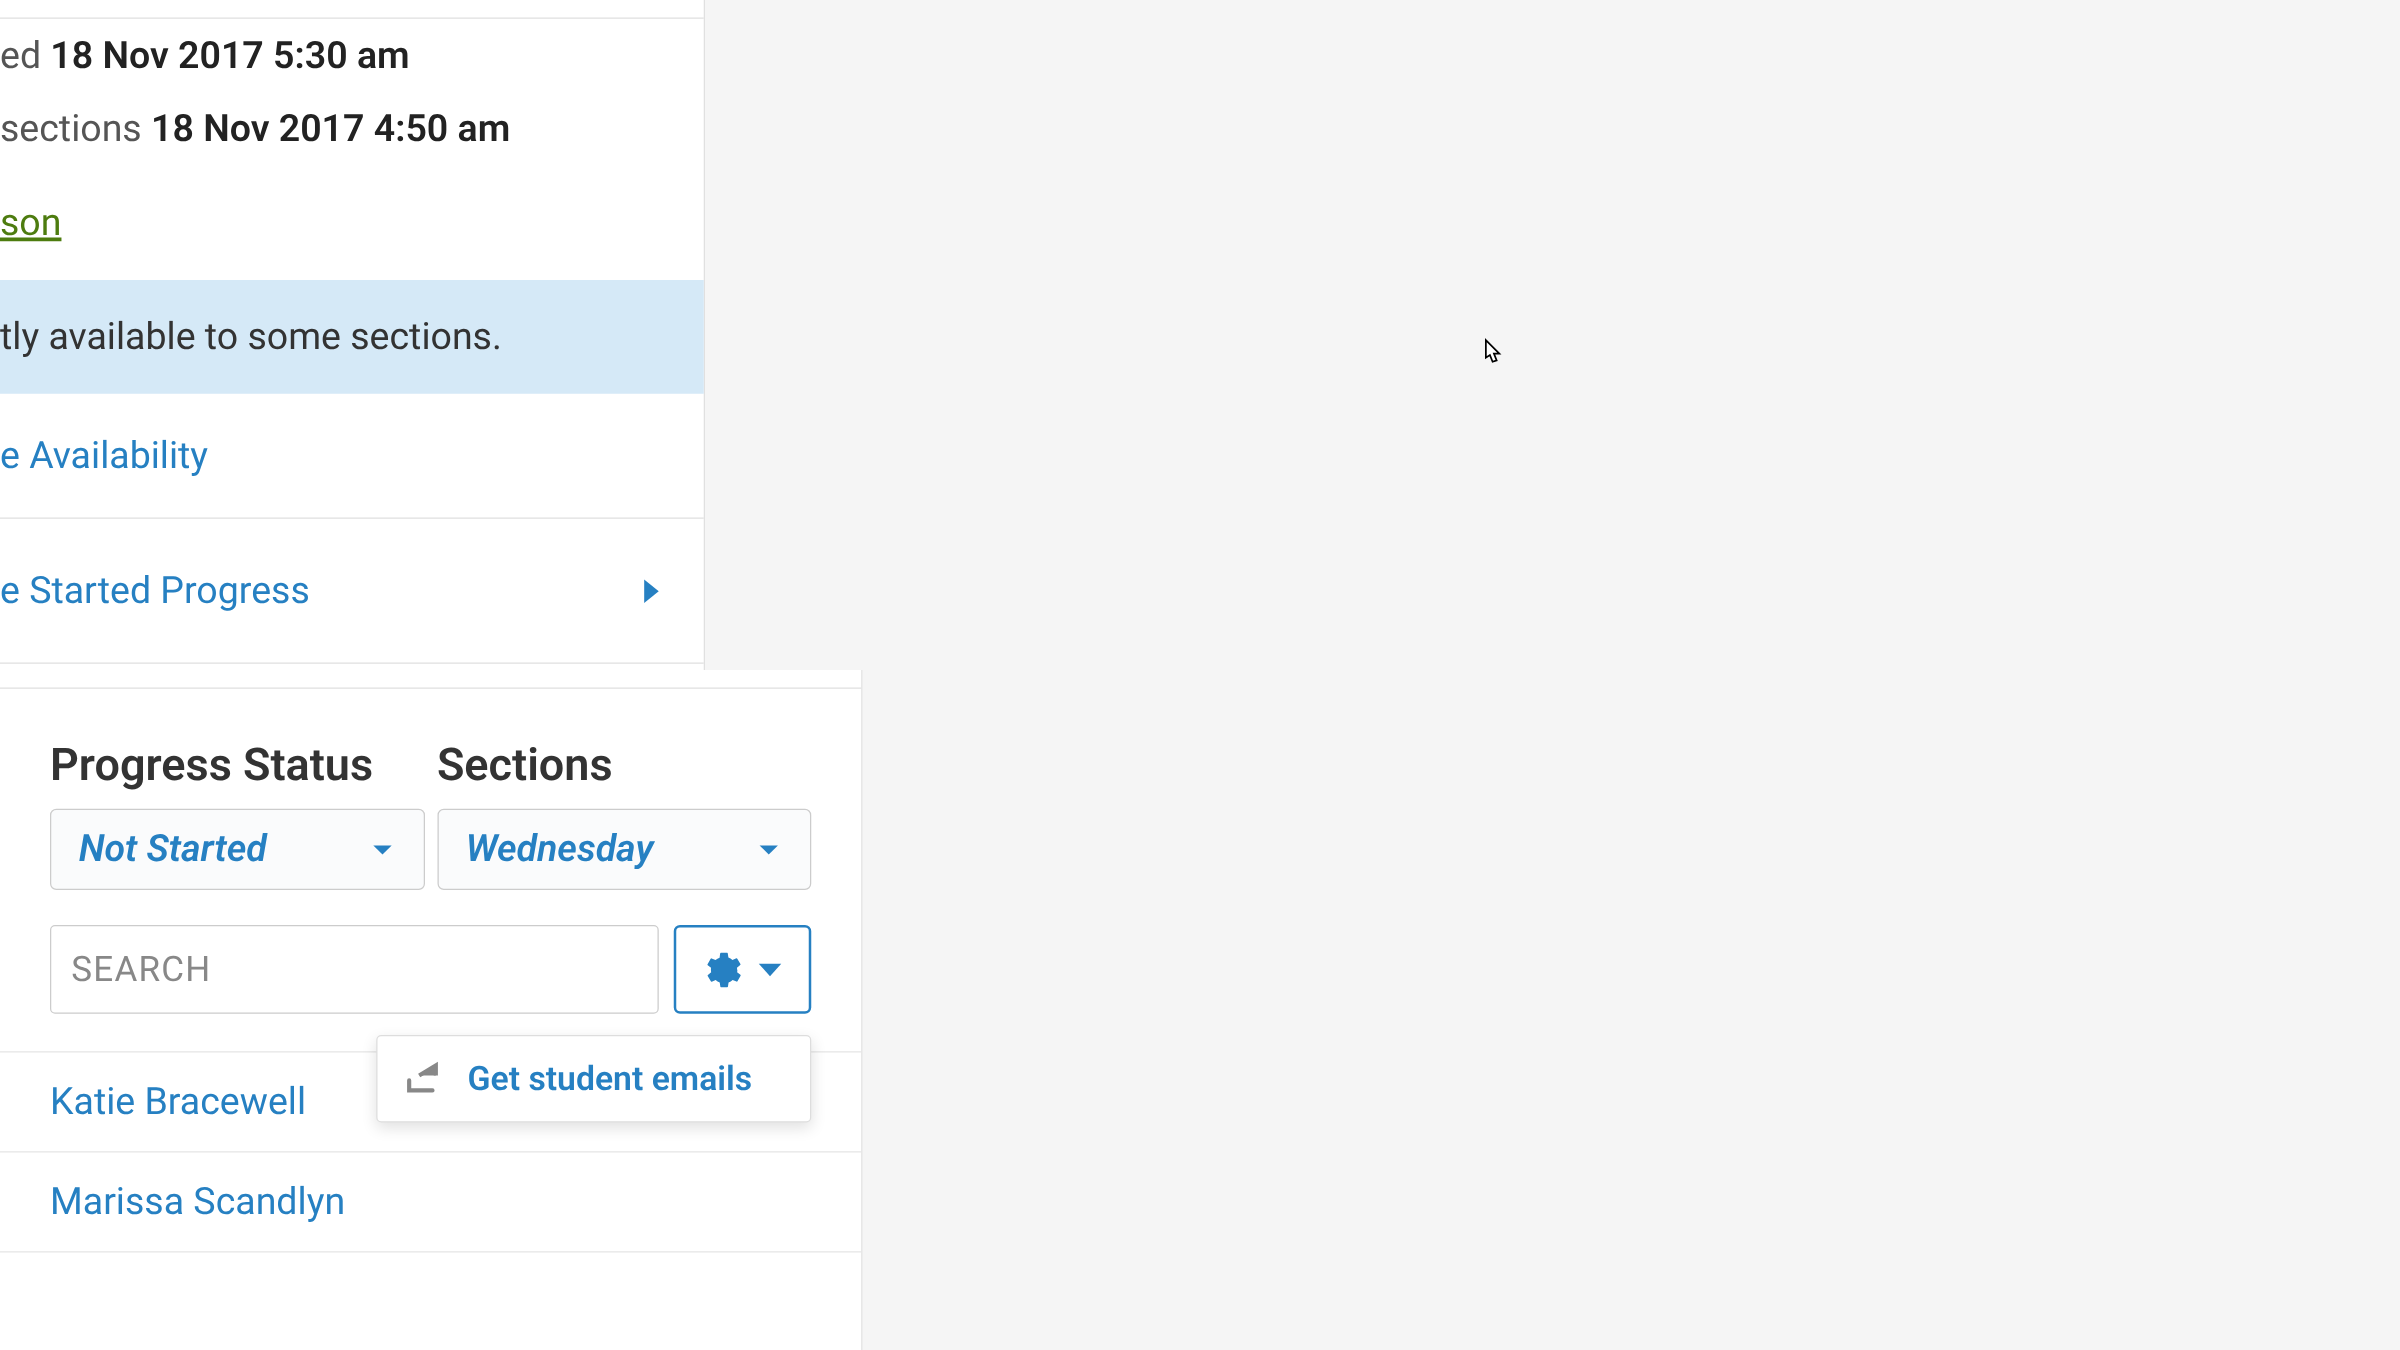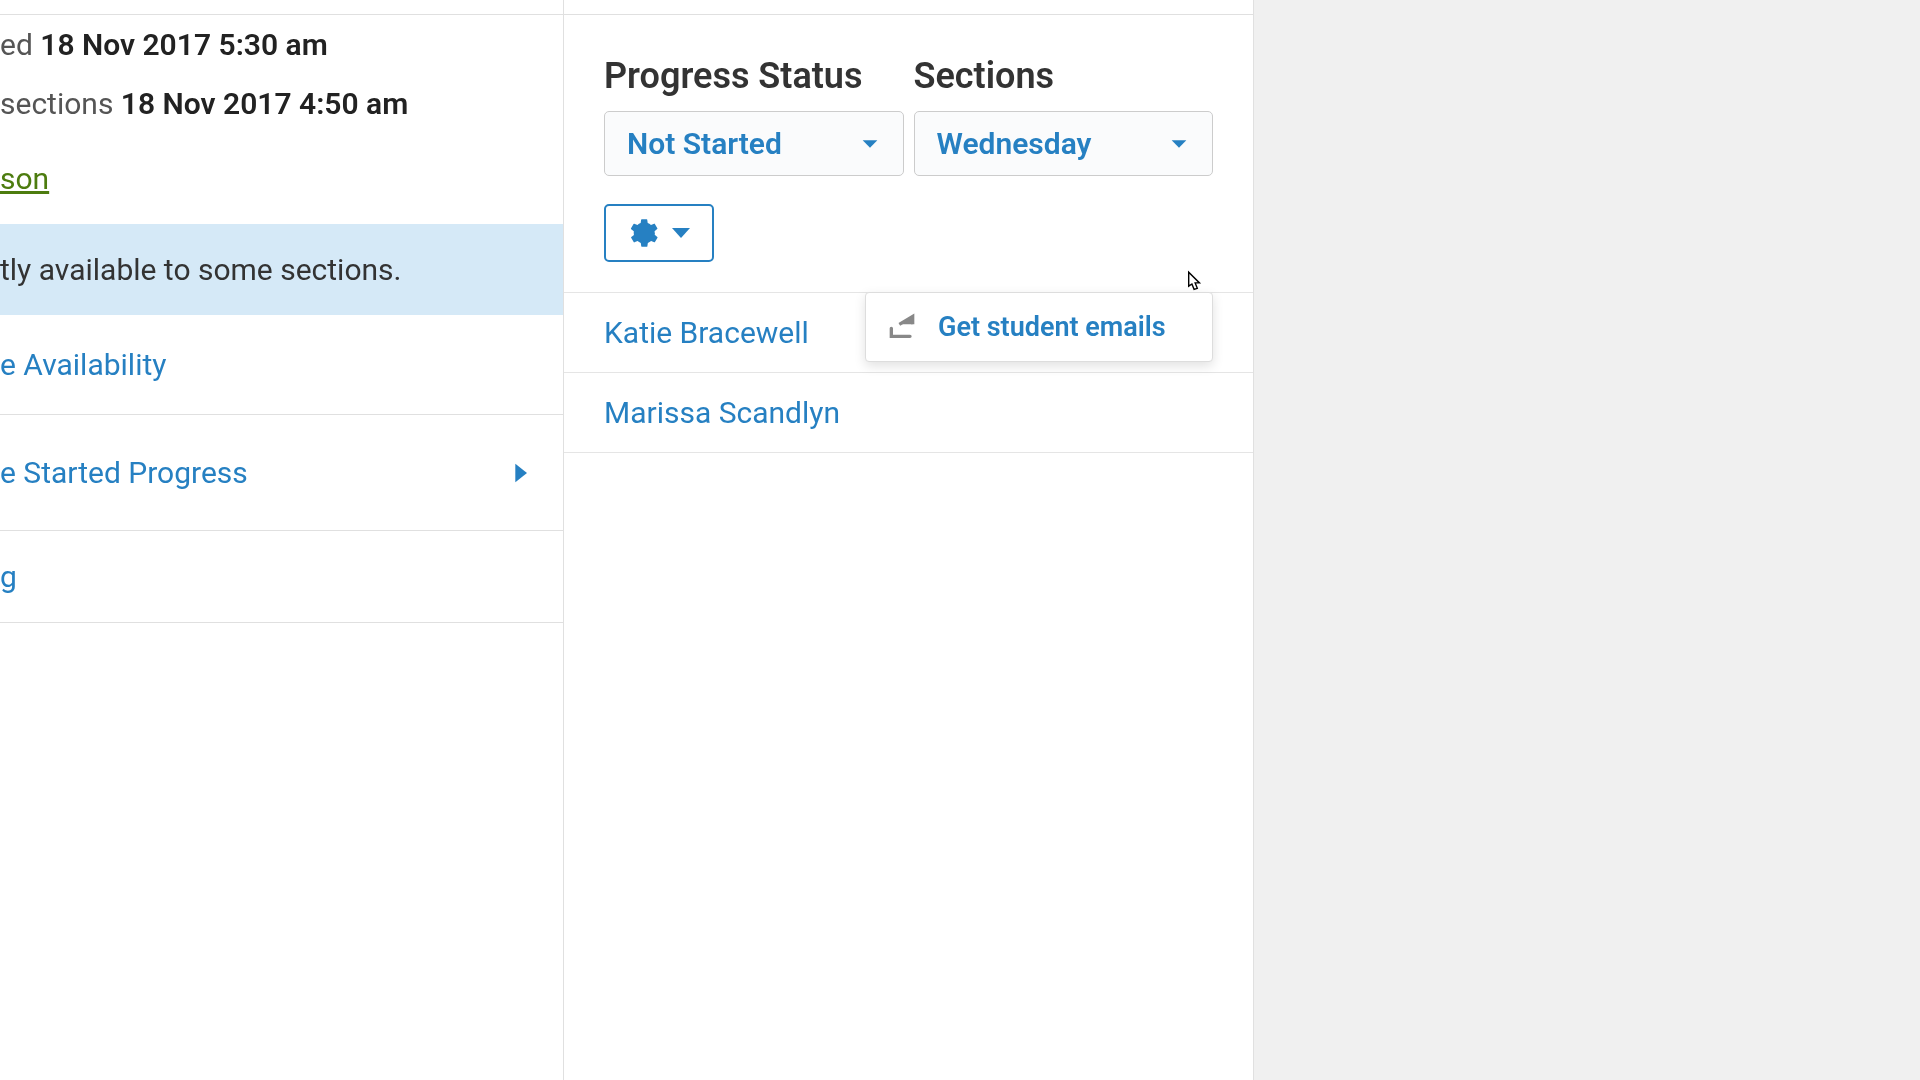--- a/index.html
+++ b/index.html
@@ -12,20 +12,21 @@
       background: #f5f5f5;
       width: 1920px;
       height: 1080px;
       overflow: hidden;
       position: relative;
     }
     .container {
       display: flex;
       width: 100%;
       height: 100%;
+      flex-direction: column;
     }
     .left-panel {
       background: #ffffff;
       width: 564px;
       height: 100%;
       border-right: 1px solid #e0e0e0;
       overflow: hidden;
       position: relative;
     }
     .left-content {
@@ -123,20 +124,21 @@
       border: 1px solid #ccc;
       border-radius: 5px;
       padding: 14px 22px;
       background: #fafbfc;
       cursor: pointer;
     }
     .dropdown-value {
       color: #2680C2;
       font-size: 30px;
       font-weight: 600;
+      font-style: italic;
     }
     .chevron-down {
       width: 22px;
       height: 22px;
       fill: #2680C2;
     }
     .search-row {
       display: flex;
       gap: 12px;
       margin-bottom: 30px;
@@ -287,20 +289,21 @@
           <div class="dropdown">
             <span class="dropdown-value">Wednesday</span>
             <svg class="chevron-down" viewBox="0 0 24 24">
               <path d="M4 8l8 8 8-8z"></path>
             </svg>
           </div>
         </div>
       </div>
 
       <div class="search-row">
+        <input class="search-input" type="text" placeholder="SEARCH" style="">
         <div class="settings-btn">
           <svg class="gear-icon" viewBox="0 0 24 24">
             <path d="M12 8a4 4 0 100 8 4 4 0 000-8zm9.4 4a7.5 7.5 0 00-.15-1.5l2.1-1.65a.5.5 0 00.12-.64l-2-3.46a.5.5 0 00-.6-.22l-2.5 1a7.6 7.6 0 00-2.6-1.5l-.38-2.65A.5.5 0 0015 1h-4a.5.5 0 00-.5.43l-.37 2.65a7.6 7.6 0 00-2.6 1.5l-2.5-1a.5.5 0 00-.6.22l-2 3.46a.5.5 0 00.12.64l2.1 1.65A7.5 7.5 0 004.6 12c0 .5.05 1 .15 1.5l-2.1 1.65a.5.5 0 00-.12.64l2 3.46a.5.5 0 00.6.22l2.5-1a7.6 7.6 0 002.6 1.5l.37 2.65A.5.5 0 0011 23h4a.5.5 0 00.5-.43l.38-2.65a7.6 7.6 0 002.6-1.5l2.5 1a.5.5 0 00.6-.22l2-3.46a.5.5 0 00-.12-.64l-2.1-1.65c.1-.5.15-1 .15-1.5z"></path>
           </svg>
           <div class="caret-down"></div>
         </div>
 
         <div class="popup-menu">
           <div class="popup-item">
             <svg class="export-icon" viewBox="0 0 24 24">

